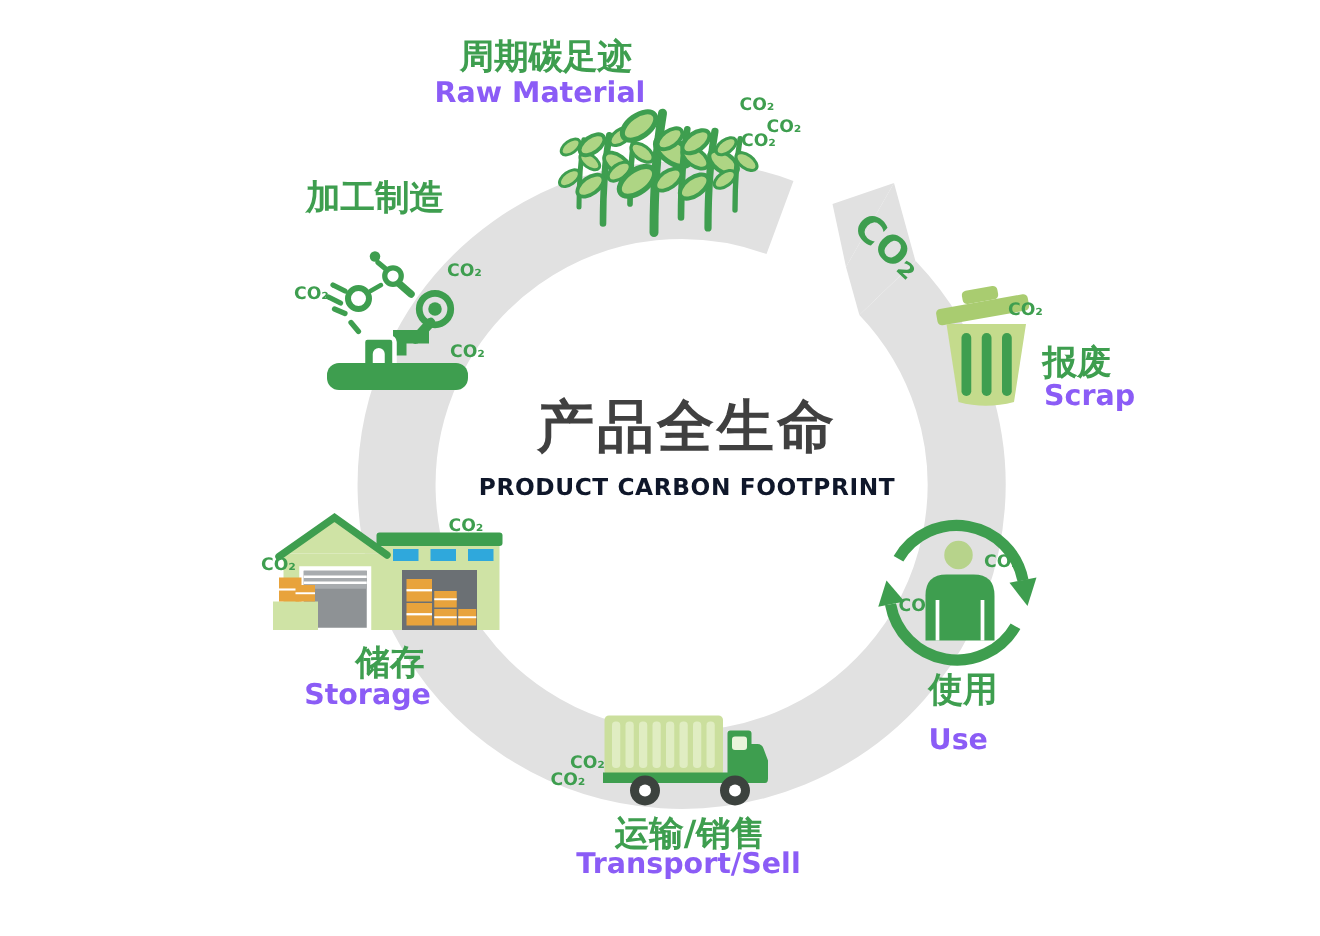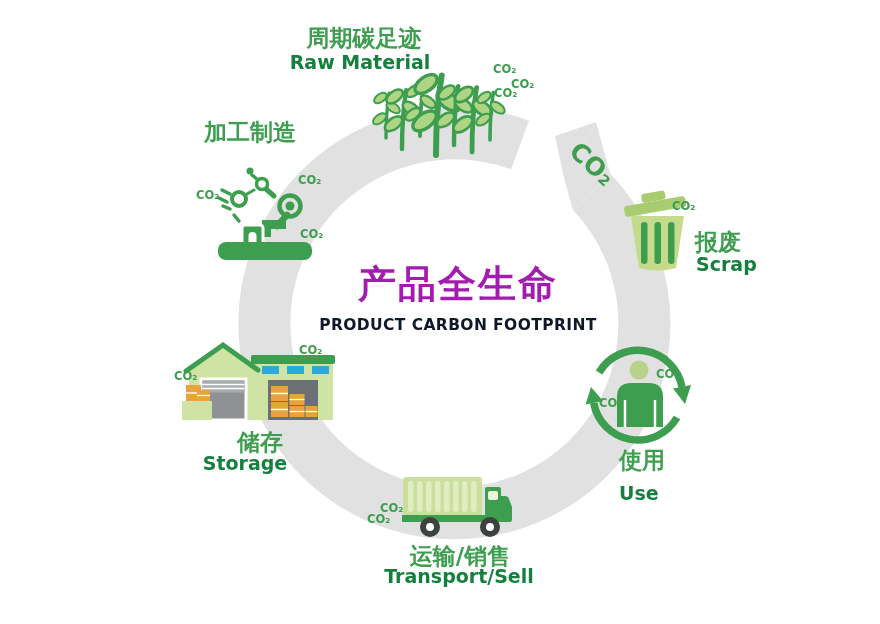--- a/index.html
+++ b/index.html
@@ -1,24 +1,24 @@
 <!DOCTYPE html>
 <html><head>
 <meta charset="utf-8">
 <style>
   html,body{margin:0;padding:0;background:#fff;}
   .canvas{position:relative;width:880px;height:624px;background:#ffffff;overflow:hidden;
           font-family:"DejaVu Sans","Liberation Sans",sans-serif;}
   .abs{position:absolute;}
   .zh{position:absolute;font-weight:bold;color:#3E9E4F;font-size:23px;line-height:1;white-space:nowrap;}
-  .en{position:absolute;font-weight:bold;color:#15803d;font-size:19px;line-height:1;white-space:nowrap;}
+  .en{position:absolute;font-weight:bold;color:#8b5cf6;font-size:19px;line-height:1;white-space:nowrap;}
   .ctr{transform:translateX(-50%);}
   .co2{position:absolute;font-weight:bold;color:#3E9E4F;font-size:11.5px;line-height:1;white-space:nowrap;}
   .title-block{position:absolute;left:458px;top:261px;transform:translateX(-50%);text-align:center;}
-  .title-zh{font-size:38px;font-weight:900;color:#a21caf;letter-spacing:2px;line-height:1.22;white-space:nowrap;}
+  .title-zh{font-size:38px;font-weight:900;color:#404040;letter-spacing:2px;line-height:1.22;white-space:nowrap;}
   .title-sub{margin-top:9px;font-size:15.5px;font-weight:bold;color:#0f172a;letter-spacing:0.4px;white-space:nowrap;}
   svg{display:block;}
 </style>
 </head>
 <body>
 
 <div class="canvas">
 
   <svg class="abs" style="left:0;top:0" width="880" height="624" viewBox="0 0 880 624">
     <path d="M 520 145 A 190 190 0 1 0 591.7 192" fill="none" stroke="#E1E1E1" stroke-width="52"></path>

